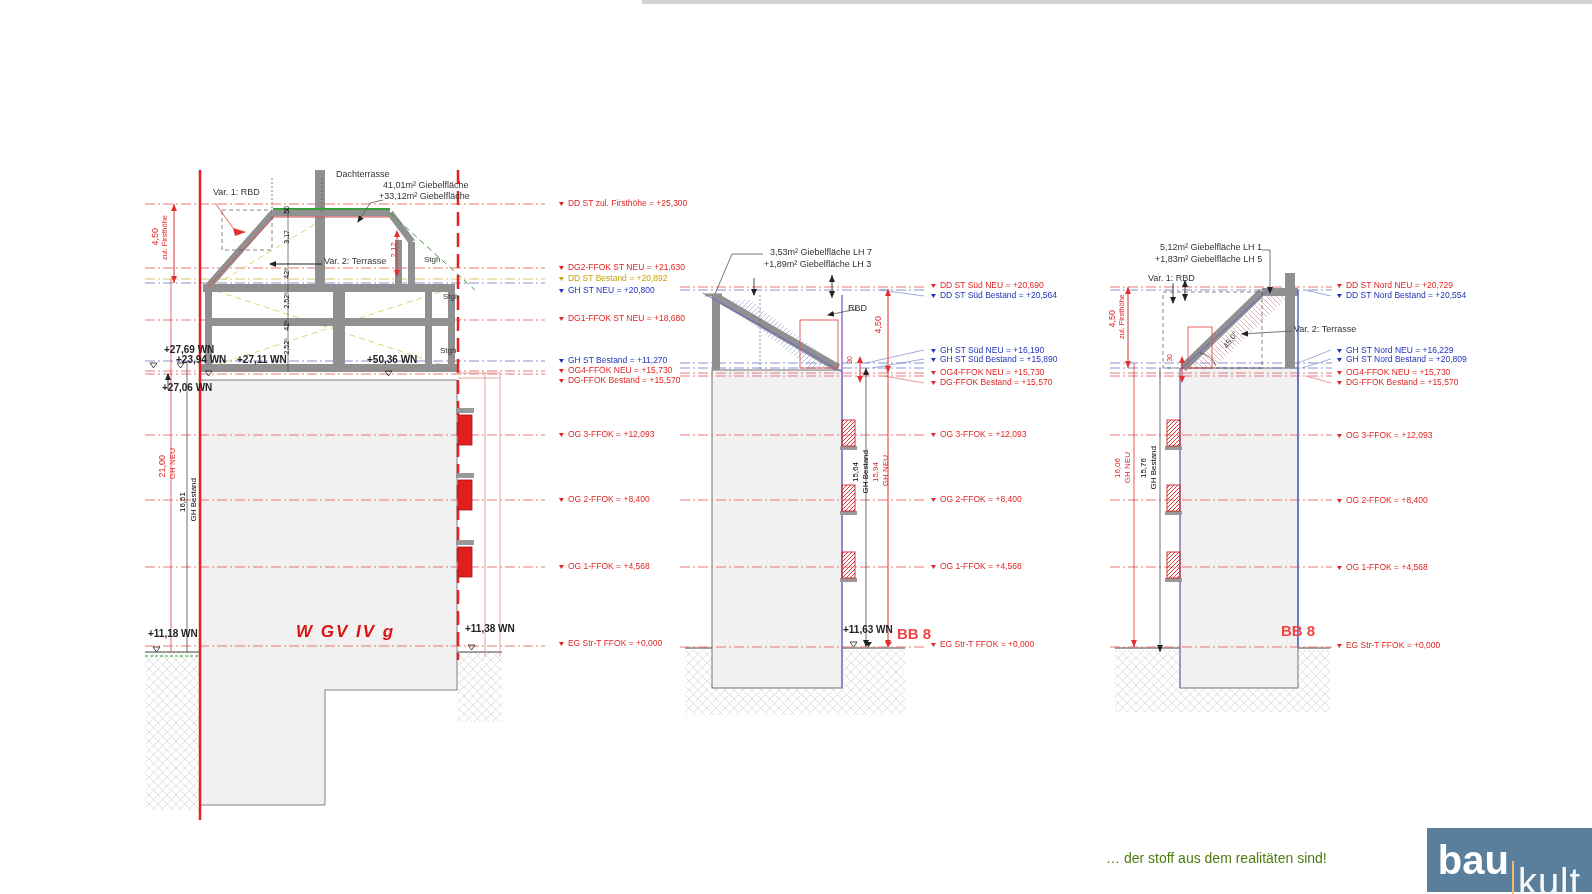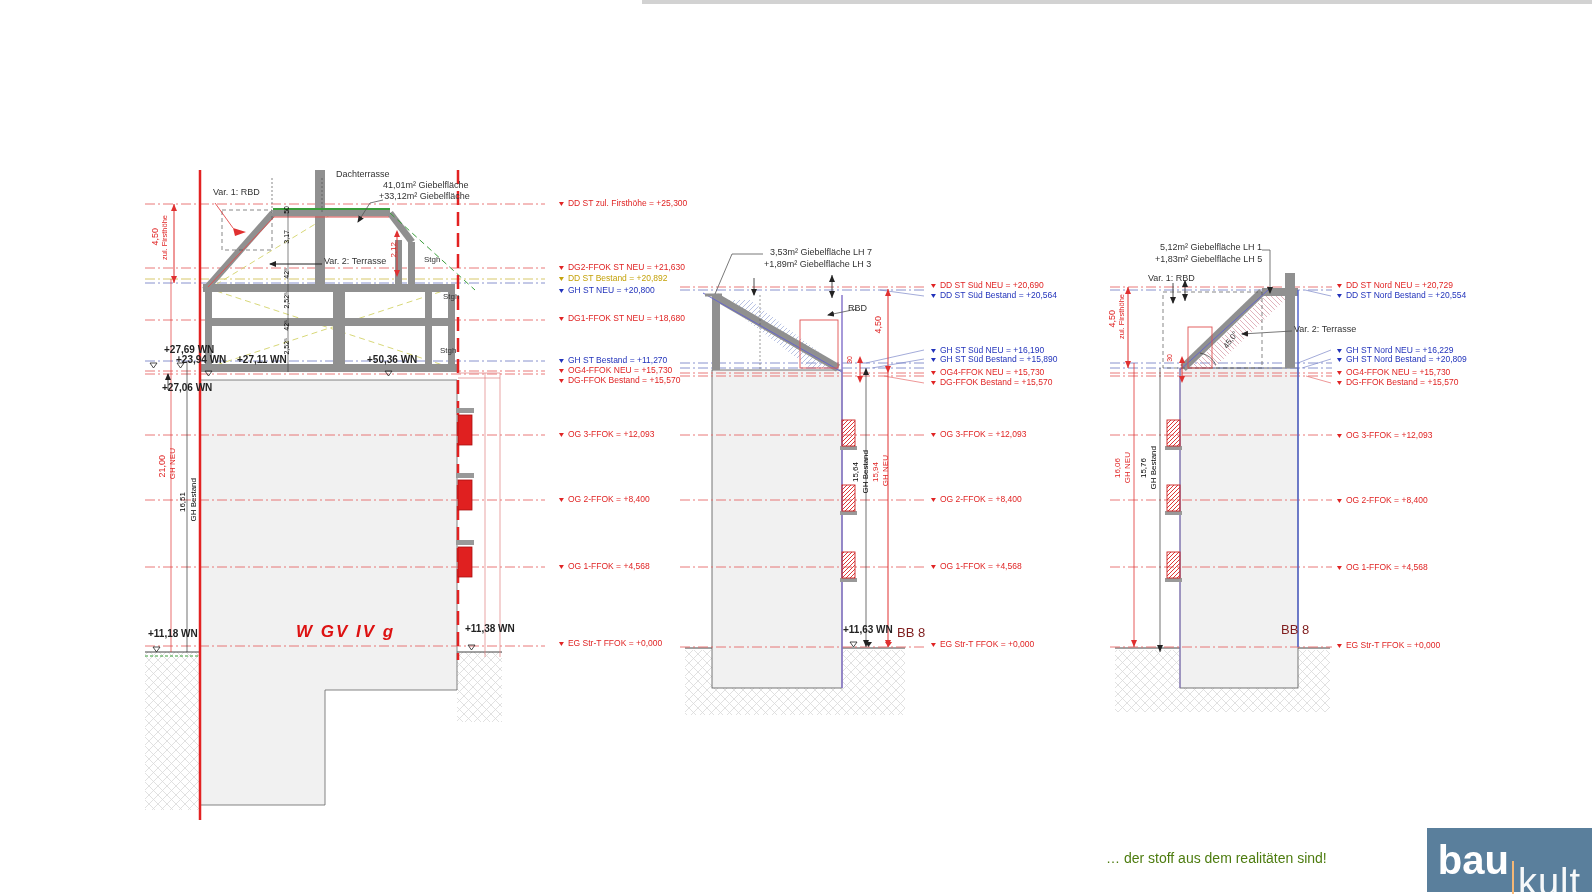--- a/index.html
+++ b/index.html
@@ -9,21 +9,21 @@
   .sm{font-size:8px;}
   .red{color:#e02424;}
   .blue{color:#2233bb;}
   .yel{color:#c4a20a;}
   .lvl{position:absolute;font-size:8.5px;white-space:nowrap;line-height:1;}
   .lvl .mk{display:inline-block;font-size:7px;transform:scaleX(1.2);margin-right:3px;vertical-align:0px;}
   .vt{position:absolute;writing-mode:vertical-rl;transform:rotate(180deg);font-size:8px;
       white-space:nowrap;line-height:1;}
   .wn{position:absolute;font-size:10px;color:#222;white-space:nowrap;font-weight:bold;}
   .ttl{position:absolute;font-weight:bold;font-size:17px;color:#dd1212;letter-spacing:2px;white-space:nowrap;font-style:italic;}
-  .bb{position:absolute;font-weight:normal;font-size:13px;color:#7f1d1d;white-space:nowrap;}
+  .bb{position:absolute;font-weight:bold;font-size:15px;color:#ef4444;white-space:nowrap;}
   svg{position:absolute;}
   #topbar{position:absolute;left:642px;top:0;width:950px;height:4px;background:#d2d2d2;}
   #logo{position:absolute;left:1427px;top:828px;width:165px;height:64px;background:#5a7f9c;
         display:flex;align-items:center;justify-content:center;}
   #logo .bau{color:#fff;font-weight:bold;font-size:40px;letter-spacing:0px;}
   #logo .kult{color:#fff;font-weight:normal;font-size:38px;letter-spacing:1px;border-left:2px solid #fdba74;
         padding-left:4px;margin-left:3px;opacity:.95;margin-top:44px;}
   #tagline{position:absolute;left:1106px;top:850px;font-size:14px;color:#4d7c0f;white-space:nowrap;}
 </style>
 </head>

